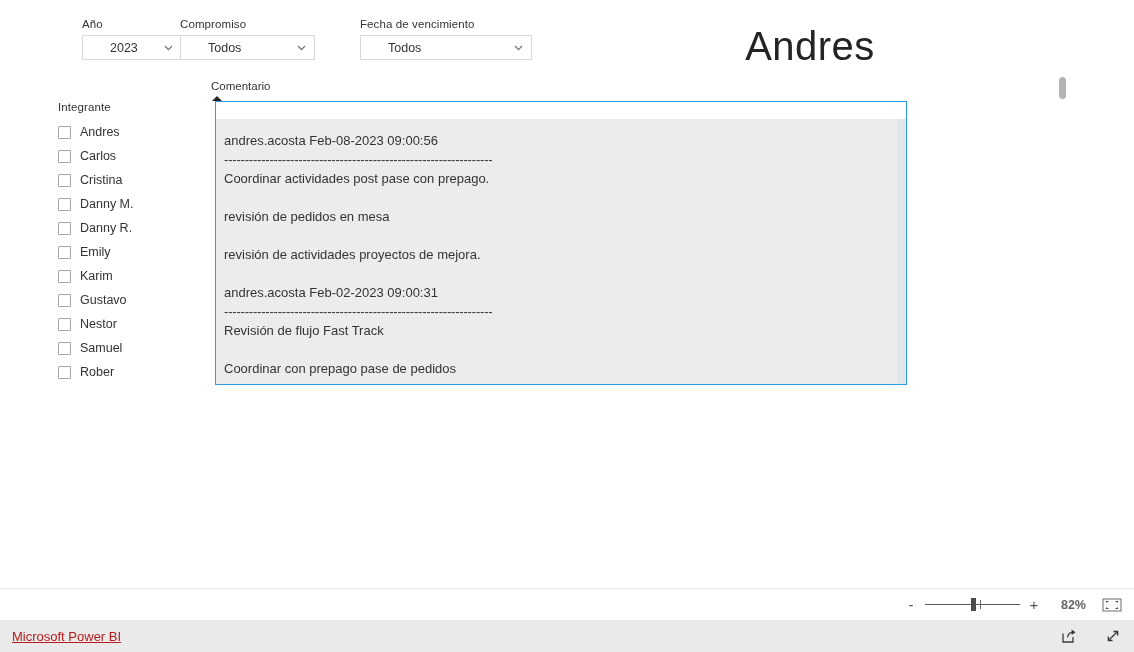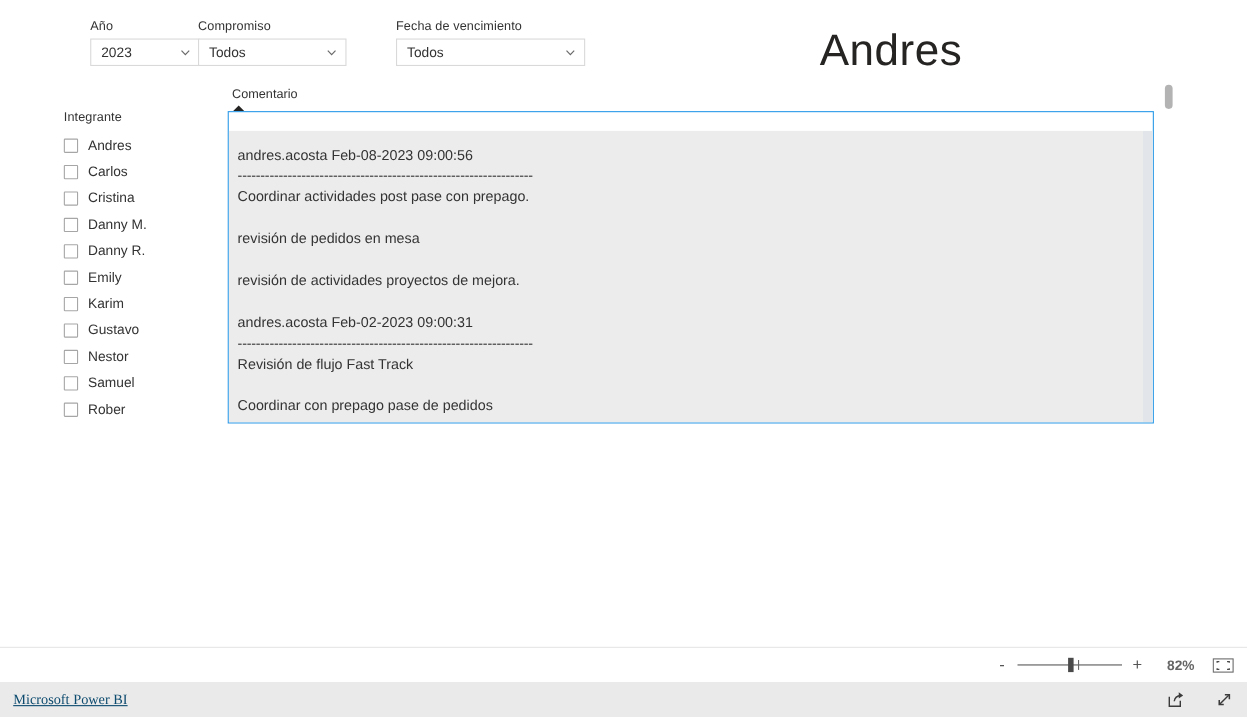--- a/index.html
+++ b/index.html
@@ -34,20 +34,21 @@
     align-items: center;
     padding: 0 6px 0 9px;
     cursor: pointer;
   }
   .slicer-value {
     flex: 1;
     font-size: 12.5px;
     color: #333333;
     white-space: nowrap;
     overflow: hidden;
+    margin-left: 18px;
   }
   .chev {
     width: 13px; height: 13px;
     flex: 0 0 auto;
     display: block;
   }
   .chev svg { display: block; }
 
   
   #integrante { position: absolute; left: 58px; top: 101px; width: 140px; }
@@ -101,22 +102,22 @@
   #tab-caret {
     position: absolute;
     left: 212px; top: 96px;
     width: 0; height: 0;
     border-left: 5px solid transparent;
     border-right: 5px solid transparent;
     border-bottom: 5px solid #252423;
   }
   #comment-panel {
     position: absolute;
-    left: 207px; top: 101px;
-    width: 842px; height: 284px;
+    left: 215px; top: 101px;
+    width: 692px; height: 284px;
     border: 1px solid #2b9ae8;
     background: #ffffff;
     overflow: hidden;
     padding-left: 34px;
   }
   #comment-body {
     position: absolute;
     left: 0; top: 17px;
     right: 9px; bottom: 0;
     background: #ececec;
@@ -214,25 +215,24 @@
     position: absolute;
     left: 0; right: 0; top: 620px;
     height: 32px;
     background: #eaeaea;
     display: flex;
     align-items: center;
   }
   #pbi-link {
     margin-left: 12px;
     font-size: 13px;
-    color: #0c4a6e;
+    color: #b91c1c;
     text-decoration: underline;
     cursor: pointer;
     white-space: nowrap;
-    font-family: Liberation Serif, serif;
   }
   #footer-actions {
     margin-left: auto;
     display: flex;
     align-items: center;
     padding-right: 12px;
   }
   .footer-icon {
     width: 18px; height: 18px;
     margin-left: 26px;

